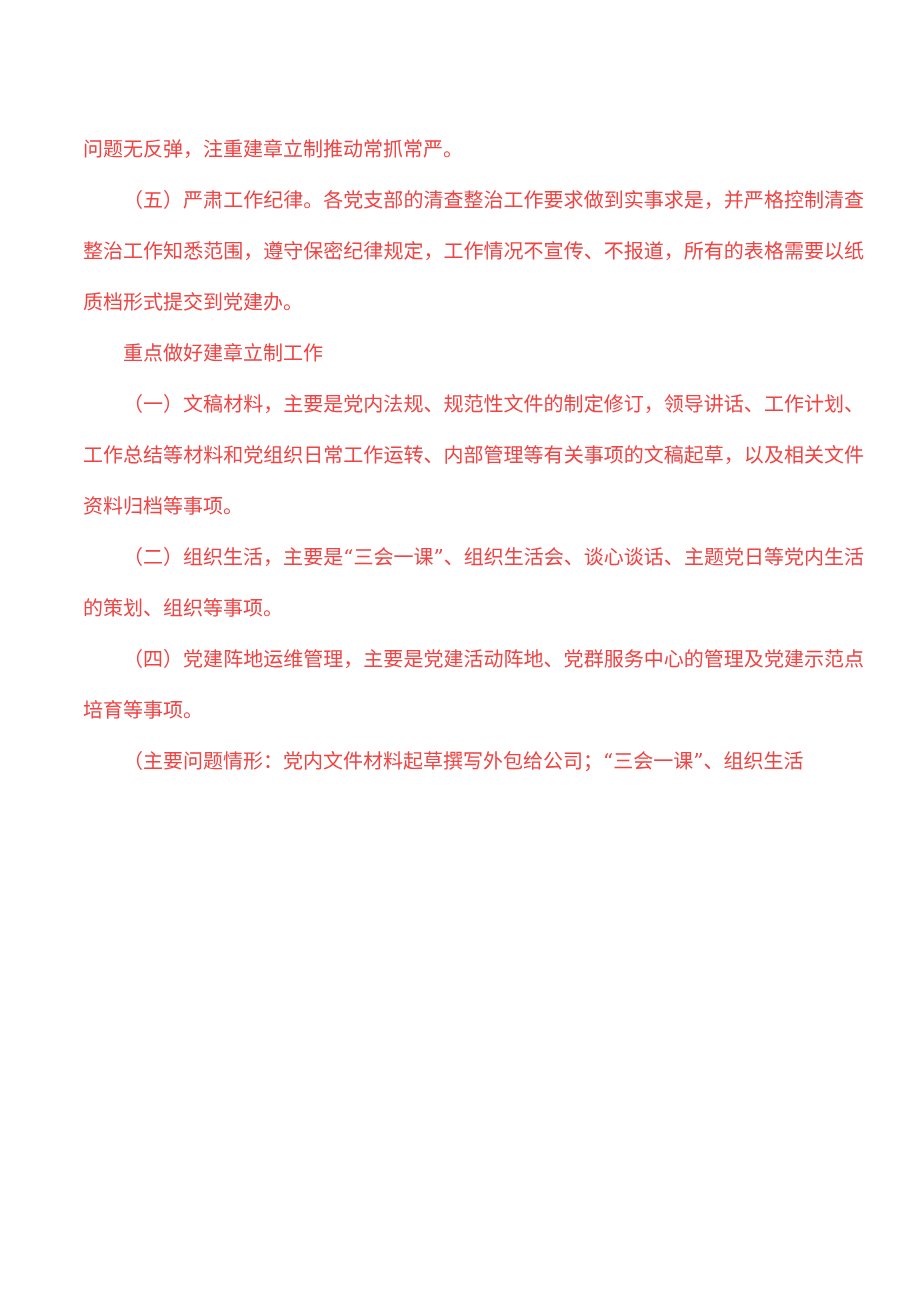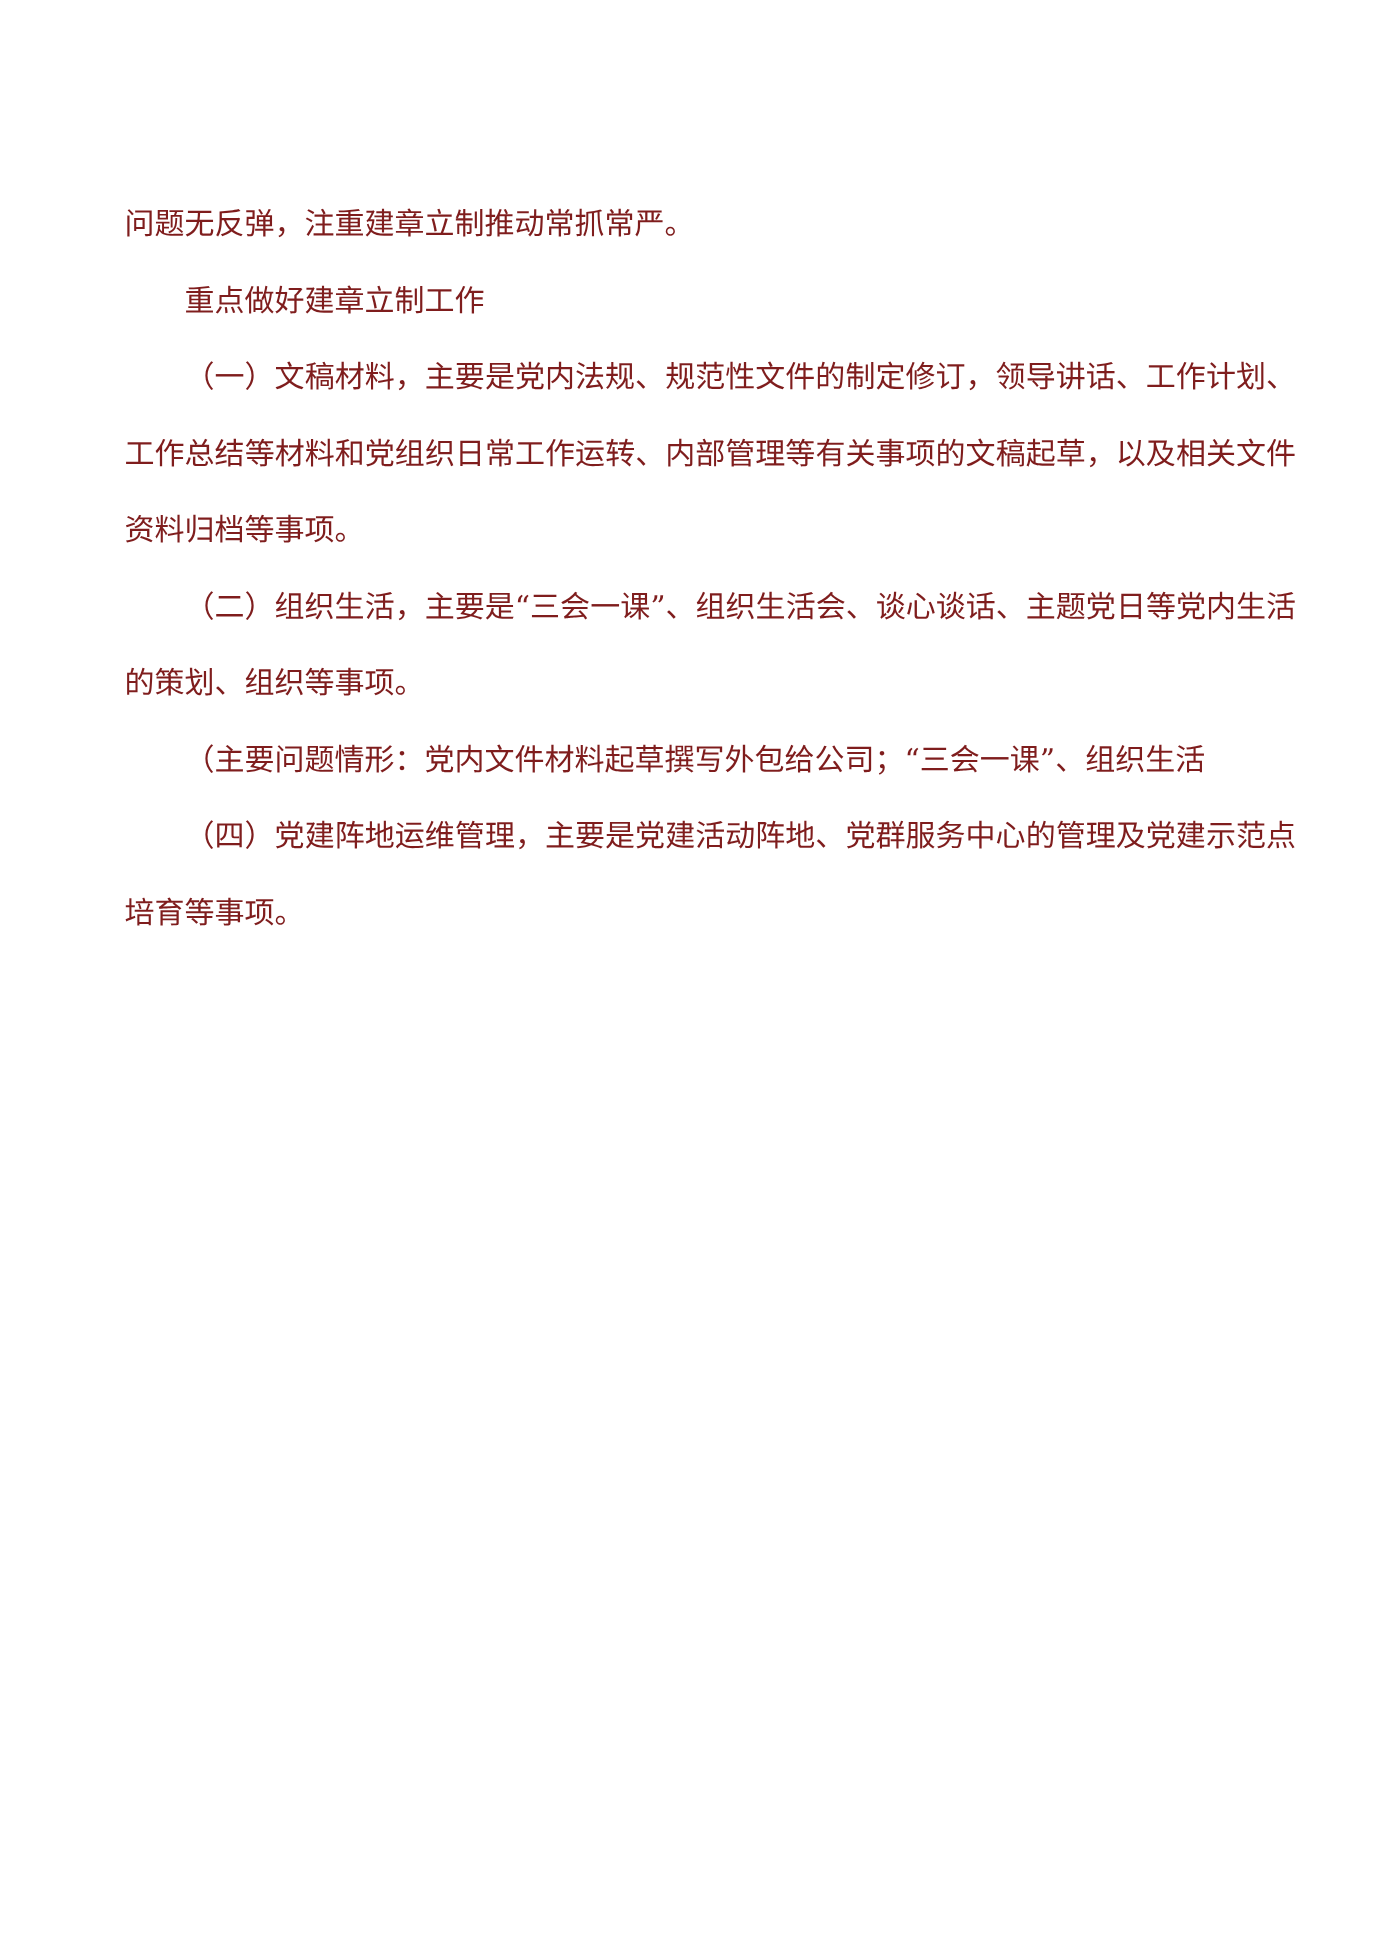--- a/index.html
+++ b/index.html
@@ -20,34 +20,35 @@
     top: 124px;
     width: 781px;
   }
   .para {
     margin: 0;
     padding: 0;
     font-family: "DejaVu Serif", "Liberation Serif", serif;
     font-size: 20px;
     line-height: 51px;
     font-weight: 400;
-    color: #7f1d1d;
+    color: #ef4444;
     text-align: justify;
     letter-spacing: 0;
     word-break: break-all;
   }
   .indent {
     text-indent: 40px; 
   }
 </style>
 </head>
 <body>
 
 <div class="page">
   <div class="text-block">
     <p class="para">问题无反弹，注重建章立制推动常抓常严。</p>
+    <p class="para indent">（五）严肃工作纪律。各党支部的清查整治工作要求做到实事求是，并严格控制清查整治工作知悉范围，遵守保密纪律规定，工作情况不宣传、不报道，所有的表格需要以纸质档形式提交到党建办。</p>
     <p class="para indent">重点做好建章立制工作</p>
     <p class="para indent">（一）文稿材料，主要是党内法规、规范性文件的制定修订，领导讲话、工作计划、工作总结等材料和党组织日常工作运转、内部管理等有关事项的文稿起草，以及相关文件资料归档等事项。</p>
     <p class="para indent">（二）组织生活，主要是“三会一课”、组织生活会、谈心谈话、主题党日等党内生活的策划、组织等事项。</p>
+    <p class="para indent">（四）党建阵地运维管理，主要是党建活动阵地、党群服务中心的管理及党建示范点培育等事项。</p>
     <p class="para indent">（主要问题情形：党内文件材料起草撰写外包给公司；“三会一课”、组织生活</p>
-    <p class="para indent">（四）党建阵地运维管理，主要是党建活动阵地、党群服务中心的管理及党建示范点培育等事项。</p>
   </div>
 </div>
 
 </body></html>

